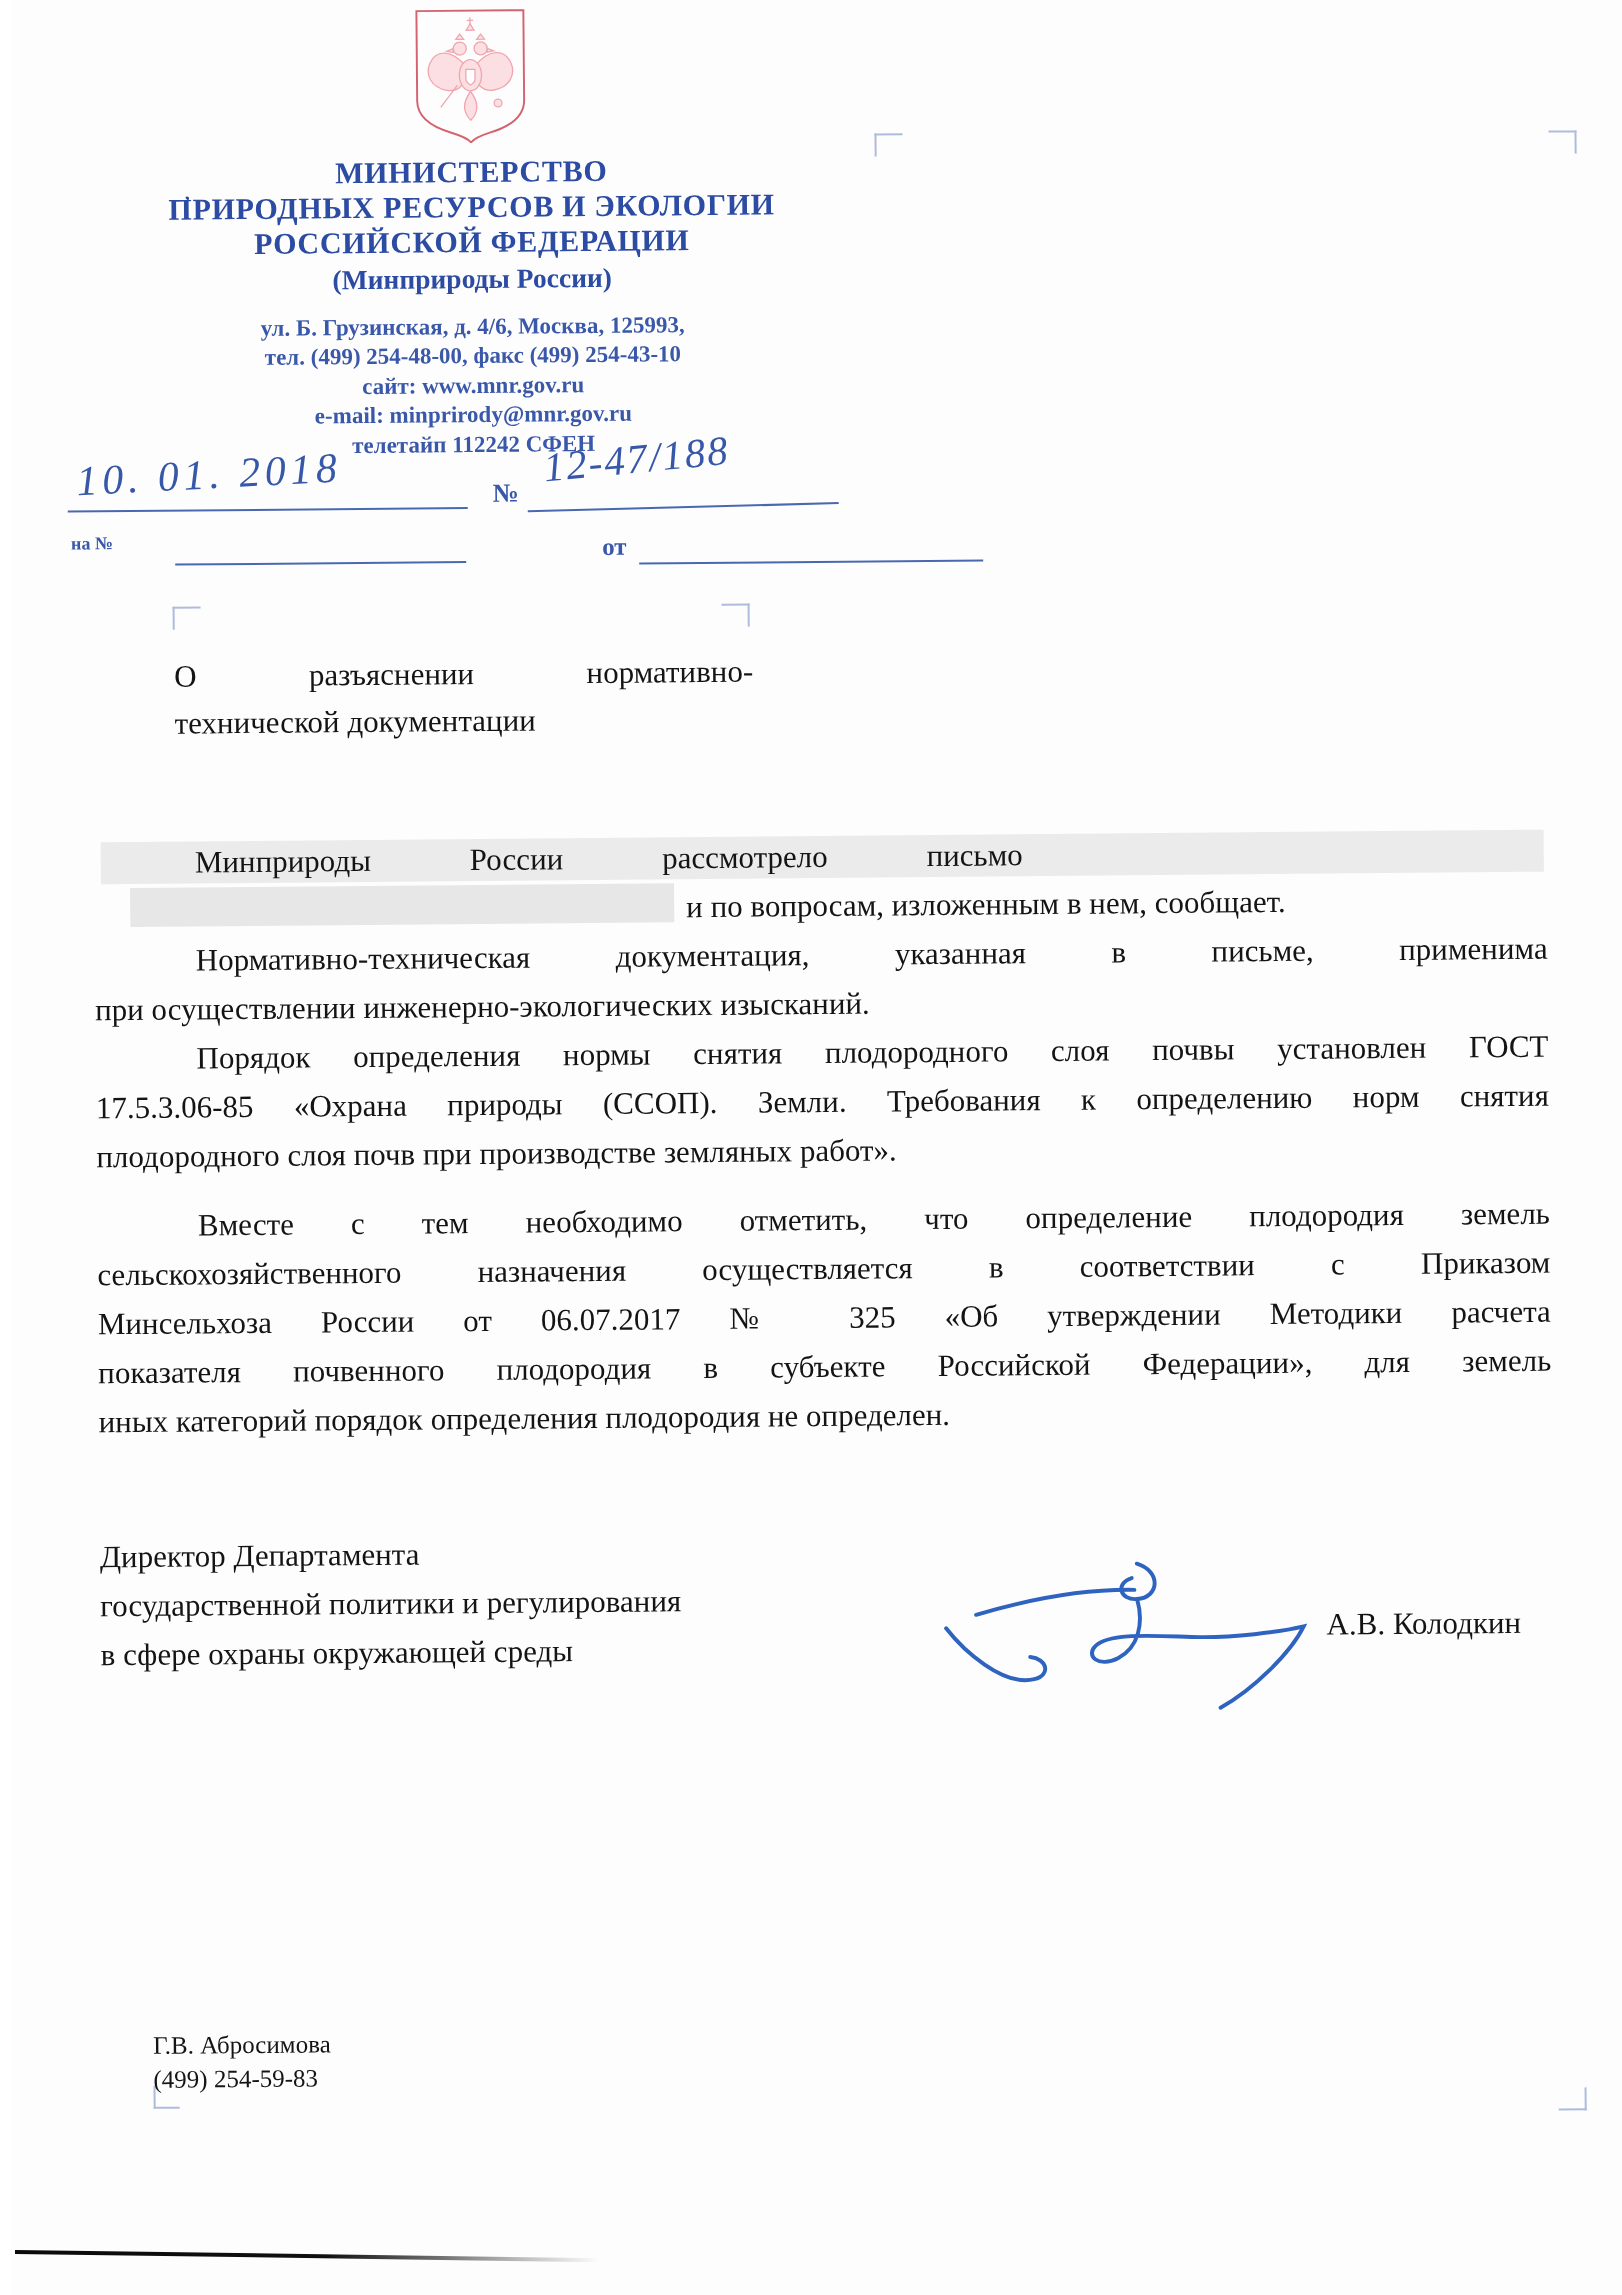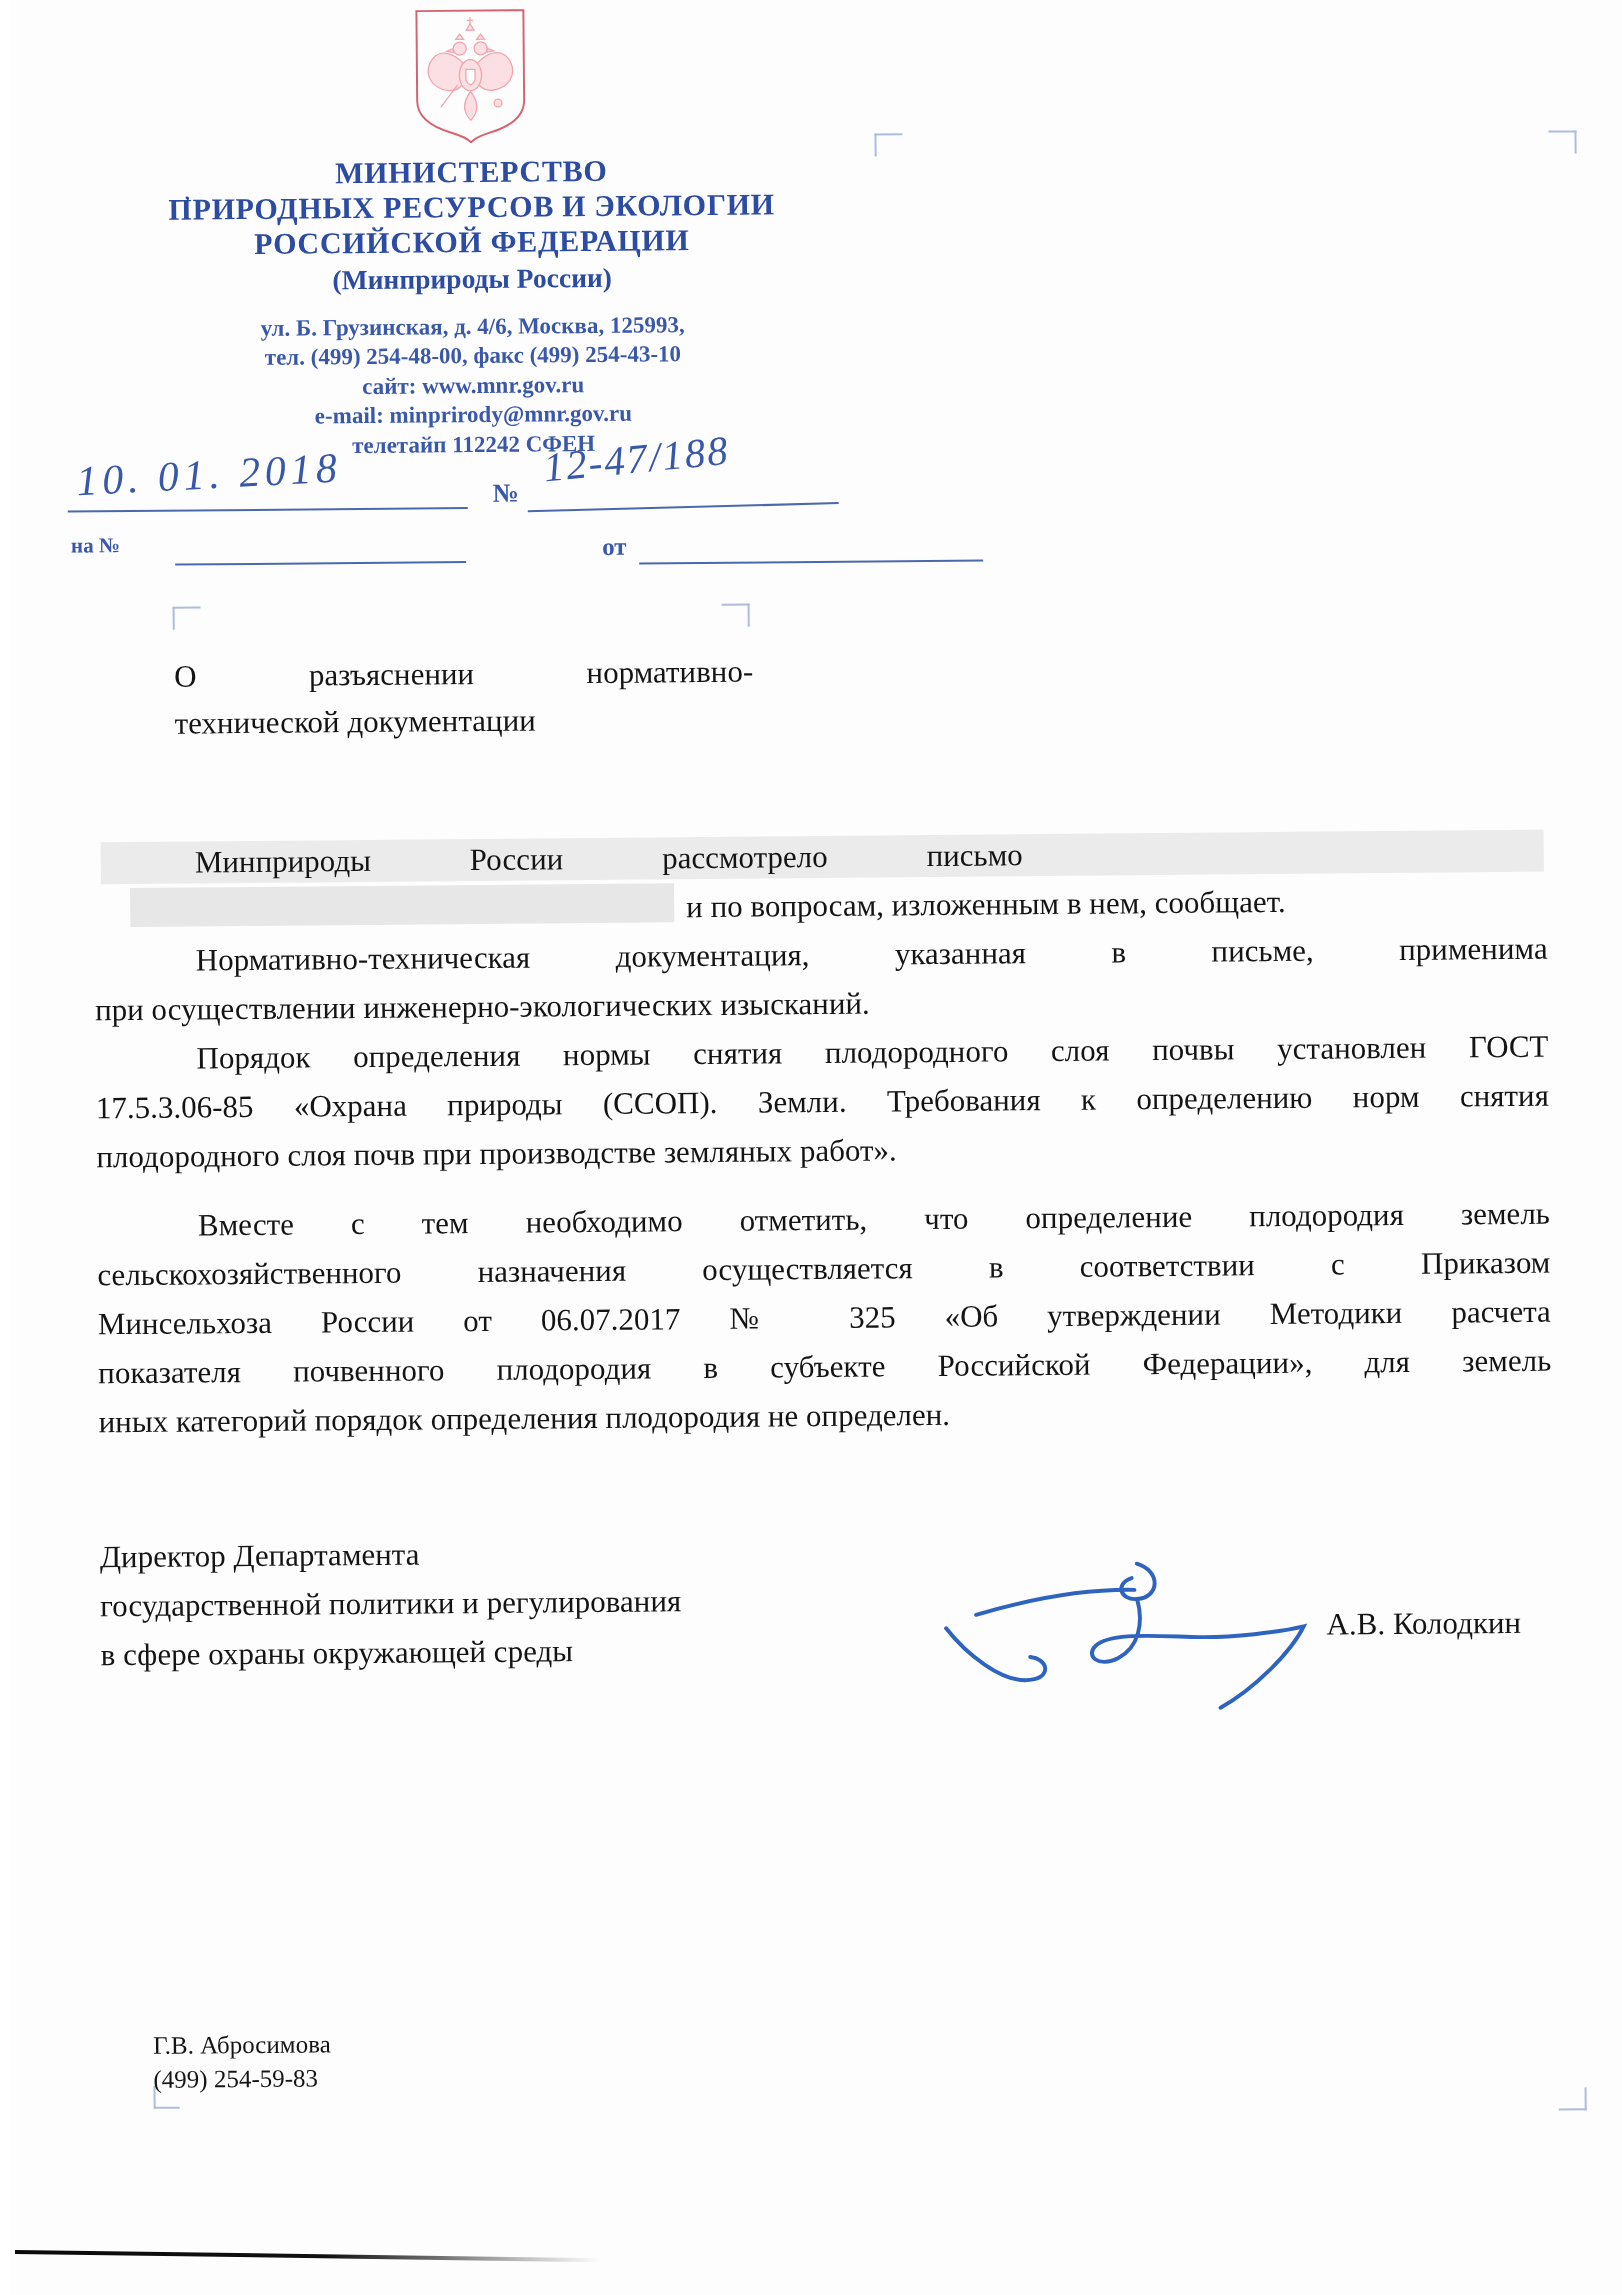--- a/index.html
+++ b/index.html
@@ -96,21 +96,21 @@
         <div>телетайп 112242 СФЕН</div>
       </div>
     </div>
     <div class="stray">’</div>
 
     <div class="hw" style="left:71px;top:445px;font-size:42px;letter-spacing:4.6px;transform:rotate(-2.5deg);">10. 01. 2018</div>
     <div class="u-line" style="left:62px;top:504px;width:400px;"></div>
     <div class="ref-label" style="left:487px;top:476px;font-size:26px;">№</div>
     <div class="hw" style="left:538px;top:433px;font-size:41px;letter-spacing:2px;transform:rotate(-5deg);">12-47/188</div>
     <div class="u-line" style="left:522px;top:505px;width:311px;transform:rotate(-1deg);"></div>
-    <div class="ref-label" style="left:65px;top:527px;font-size:21px;font-family:Liberation Serif, serif;">на №</div>
+    <div class="ref-label" style="left:65px;top:527px;font-size:18px;font-family:Liberation Serif, serif;">на №</div>
     <div class="u-line" style="left:169px;top:558px;width:291px;"></div>
     <div class="ref-label" style="left:596px;top:531px;font-size:25px;">от</div>
     <div class="u-line" style="left:633px;top:561px;width:344px;"></div>
 
     <div class="mark m-tl" style="left:872px;top:134px;"></div>
     <div class="mark m-tr" style="left:1546px;top:137px;"></div>
     <div class="mark m-tl" style="left:166px;top:601px;"></div>
     <div class="mark m-tr" style="left:715px;top:603px;"></div>
     <div class="mark m-bl" style="left:134px;top:2080px;width:23.6px;"></div>
     <div class="mark m-br" style="left:1539px;top:2094px;"></div>

